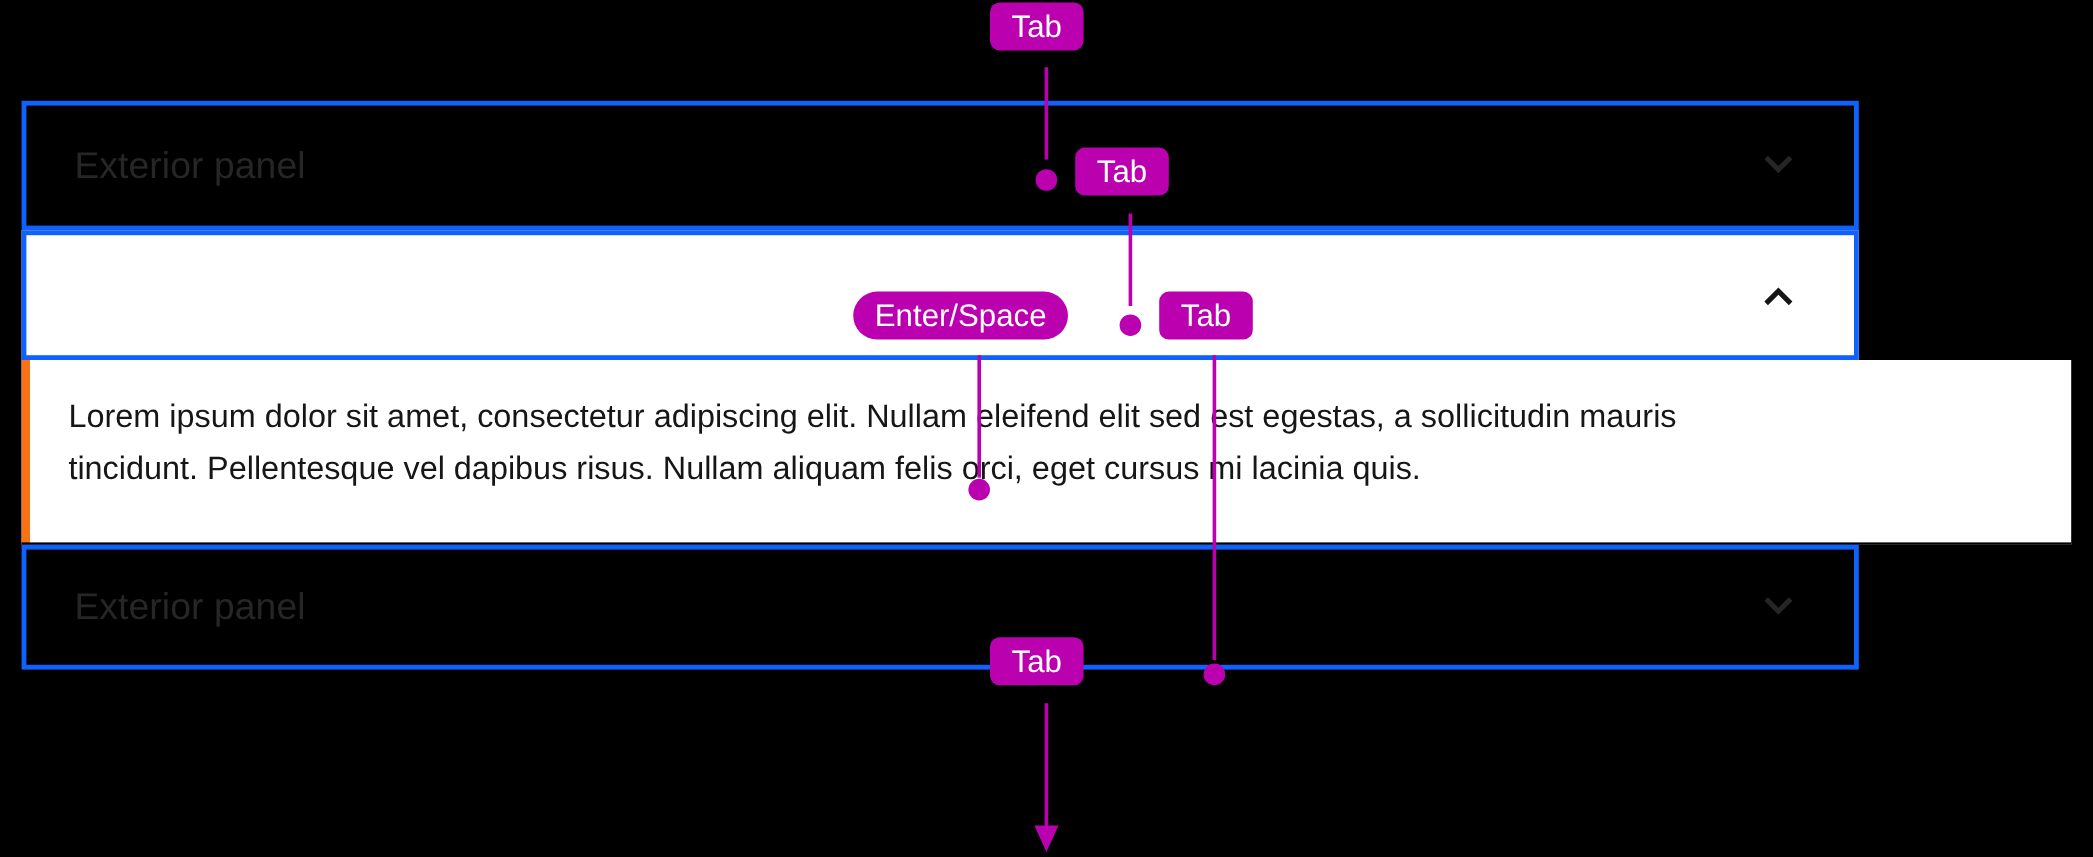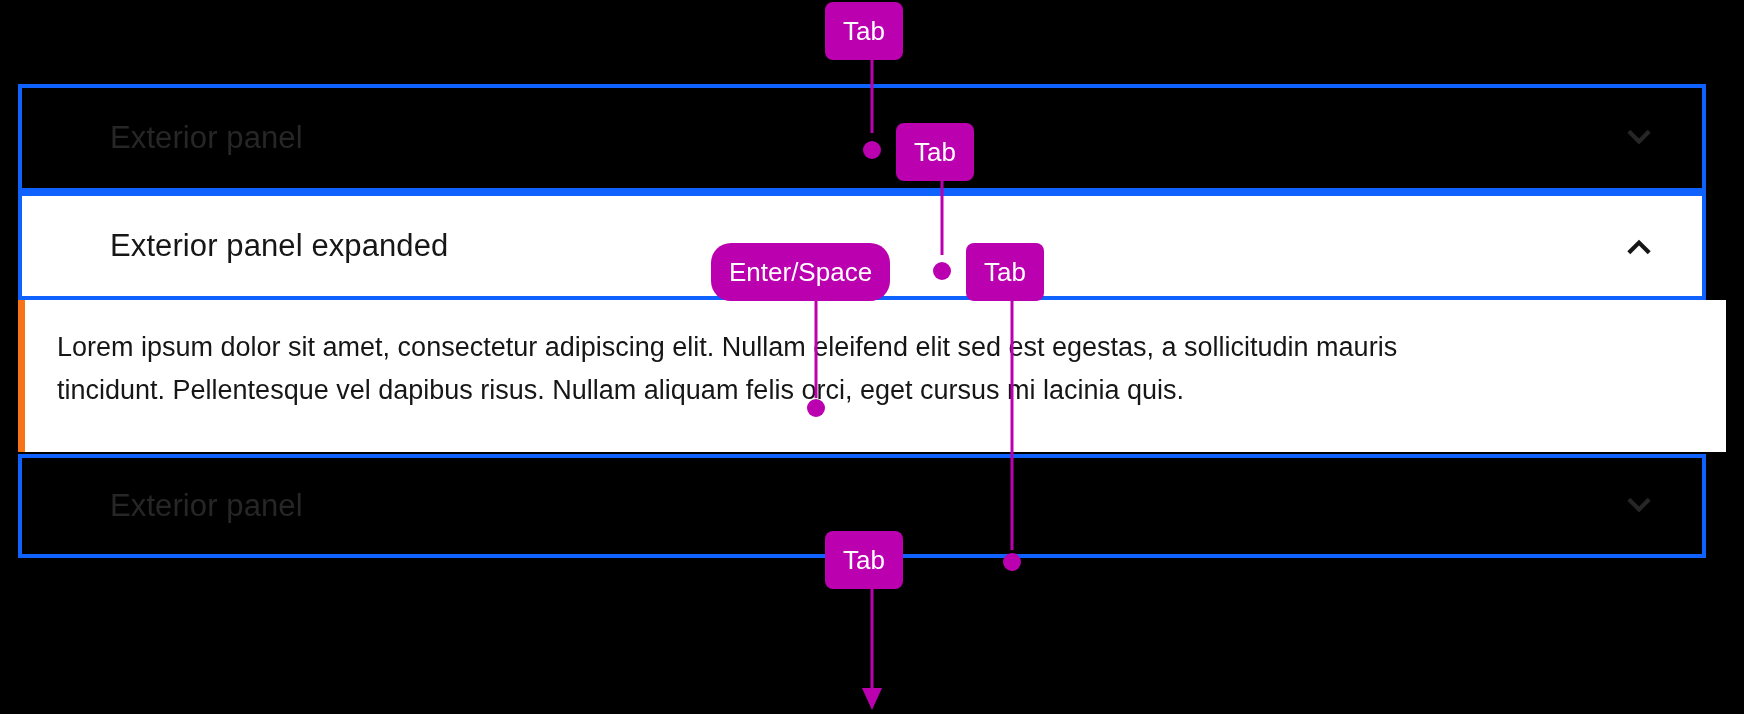--- a/index.html
+++ b/index.html
@@ -16,25 +16,24 @@
     height: 714px;
     background: #000000;
     overflow: hidden;
   }
 
   
   .panel {
     position: absolute;
     box-sizing: border-box;
     left: 18px;
-    width: 1688px;
+    width: 1531px;
     border: 4px solid #0f62fe;
     display: flex;
     align-items: center;
-    padding-left: 48px;
   }
   .panel-collapsed {
     background: #000000;
   }
   .panel-header-expanded {
     background: #ffffff;
   }
   .panel-title {
     font-size: 31px;
     line-height: 1.2;
@@ -112,39 +111,38 @@
     color: #ffffff;
     border-radius: 8px;
     font-size: 26px;
     line-height: 1;
     display: flex;
     align-items: center;
     justify-content: center;
     white-space: nowrap;
     box-sizing: border-box;
     padding: 0 18px;
-    height: 58px;
+    height: 40px;
   }
 </style>
 </head>
 <body>
 
 <div id="stage">
 
   <div class="panel panel-collapsed" id="panel-top">
     <span class="panel-title title-dim">Exterior panel</span>
     <span class="chevron">
       <svg width="34" height="34" viewBox="0 0 32 32" aria-hidden="true">
         <path d="M16 22 L5 11 L7.8 8.2 L16 16.4 L24.2 8.2 L27 11 Z" fill="#262626"></path>
       </svg>
     </span>
   </div>
 
   <div class="panel panel-header-expanded" id="panel-expanded-header">
-    <span class="panel-title title-strong">Exterior panel expanded</span>
     <span class="chevron">
       <svg width="34" height="34" viewBox="0 0 32 32" aria-hidden="true">
         <path d="M16 10 L27 21 L24.2 23.8 L16 15.6 L7.8 23.8 L5 21 Z" fill="#161616"></path>
       </svg>
     </span>
   </div>
 
   <div id="panel-expanded-body">
     <p class="body-text">Lorem ipsum dolor sit amet, consectetur adipiscing elit. Nullam eleifend elit sed est egestas, a sollicitudin mauris tincidunt. Pellentesque vel dapibus risus. Nullam aliquam felis orci, eget cursus mi lacinia quis.</p>
   </div>

